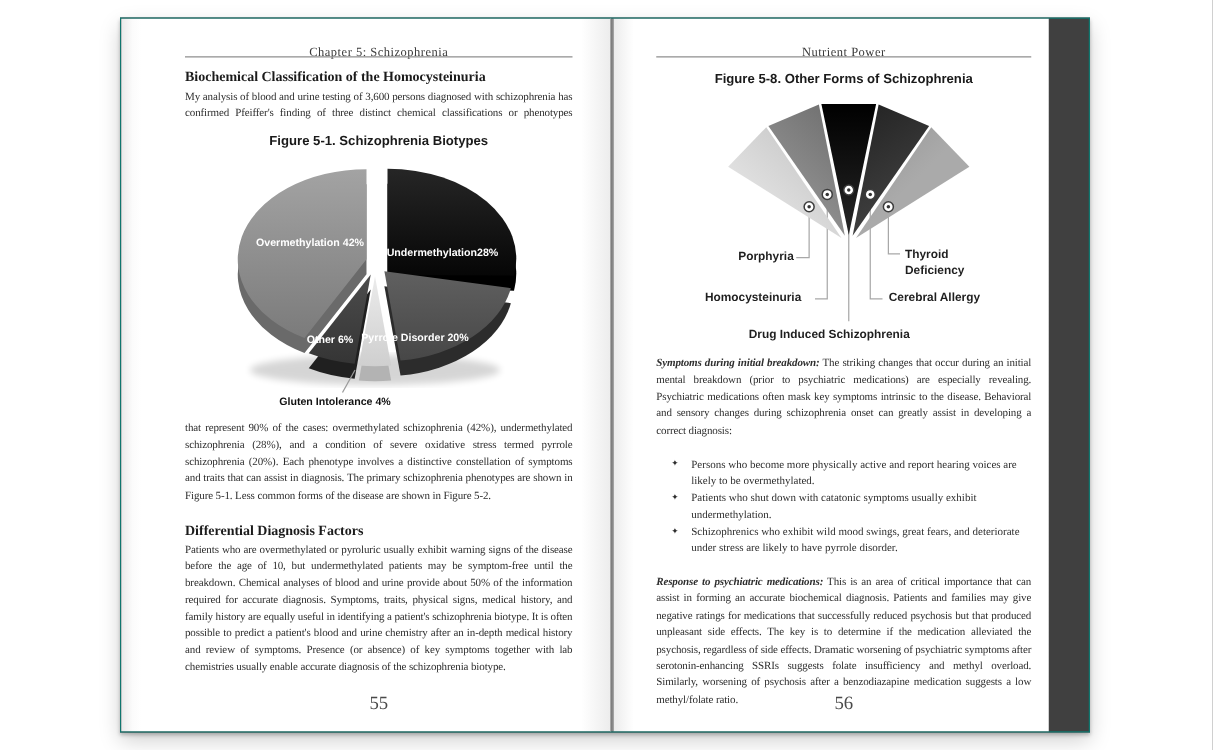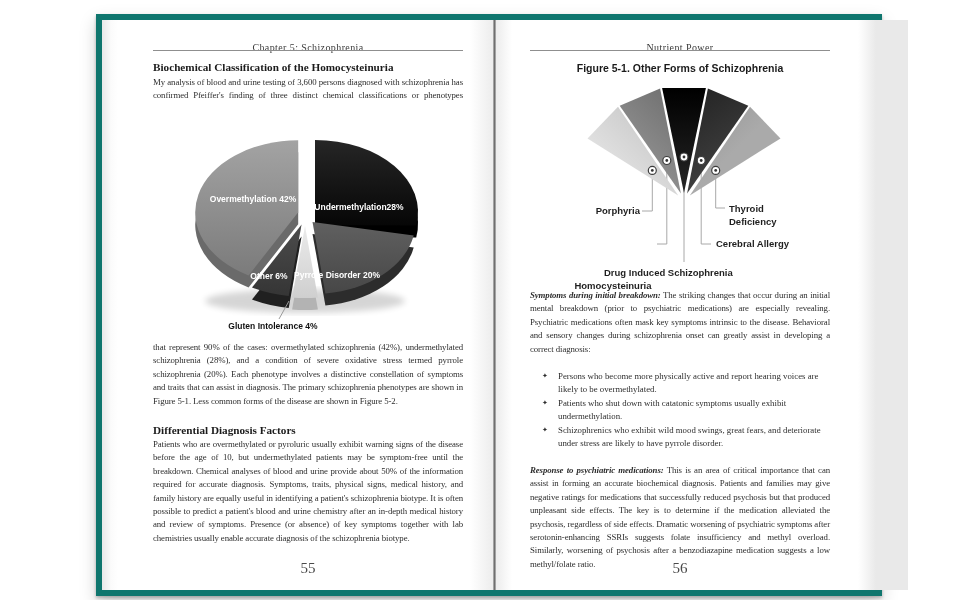--- a/index.html
+++ b/index.html
@@ -1,22 +1,22 @@
 <!DOCTYPE html>
 <html><head>
 <meta charset="utf-8">
 <style>
   html,body{margin:0;padding:0;background:#ffffff;width:970px;height:600px;overflow:hidden;
             font-family:"Liberation Serif", serif;}
   .book{position:absolute;left:96px;top:14px;width:774px;height:570px;background:#404040;
-        border:6px solid #0f766e;box-shadow:0 2px 3px rgba(0,0,0,.25),0 7px 16px rgba(0,0,0,.18);}
+        border:1px solid #0f766e;box-shadow:0 2px 3px rgba(0,0,0,.25),0 7px 16px rgba(0,0,0,.18);}
   .page{position:absolute;top:0;height:100%;}
   .page-left{left:0;width:392px;
       background:linear-gradient(to right,#e9e9e9 0px,#fbfbfb 9px,#ffffff 16px,#ffffff 368px,#ececec 392px);}
-  .page-right{left:394px;width:412px;
+  .page-right{left:394px;width:348px;
       background:linear-gradient(to right,#ececec 0px,#ffffff 16px,#ffffff 362px,#e9e9e9 380px);}
   .spine{position:absolute;left:391px;top:0;width:3px;height:100%;
       background:linear-gradient(to right,#bdbdbd,#6f6f6f,#bdbdbd);}
   .running-head{position:absolute;font-size:10px;color:#3a3a3a;letter-spacing:.4px;text-align:center;}
   .head-rule{position:absolute;border-top:1px solid #8f8f8f;height:0;}
   .h1{position:absolute;font-weight:bold;font-size:11.2px;color:#1b1b1b;}
   .body-text{position:absolute;font-size:8.8px;line-height:13.4px;color:#2e2e2e;
              text-align:justify;letter-spacing:-0.1px;}
   .fill-last{text-align-last:justify;}
   .fig-title{position:absolute;font-family:"Liberation Sans",sans-serif;font-weight:bold;
@@ -40,20 +40,21 @@
 
 <div class="book">
 
   <div class="page page-left">
     <div class="running-head" style="left:51px;top:22px;width:310px;">Chapter 5: Schizophrenia</div>
     <div class="head-rule" style="left:51px;top:30px;width:310px;"></div>
 
     <div class="h1" style="left:51px;top:41px;width:310px;">Biochemical Classification of the Homocysteinuria</div>
     <div class="body-text fill-last" style="left:51px;top:56px;width:310px;">My analysis of blood and urine testing of 3,600 persons diagnosed with schizophrenia has confirmed Pfeiffer's finding of three distinct chemical classifications or phenotypes</div>
 
+    <div class="fig-title" style="left:51px;top:92px;width:310px;">Figure 5-1. Schizophrenia Biotypes</div>
 
     <svg class="pie-svg" width="300" height="212" viewBox="0 0 300 212">
       <defs>
         <linearGradient id="gOver" x1="0" y1="0" x2="0" y2="1">
           <stop offset="0" stop-color="#a3a3a3"></stop>
             <stop offset="1" stop-color="#7b7b7b"></stop>
         </linearGradient>
         <linearGradient id="gUnder" x1="0" y1="0" x2="0" y2="1">
           <stop offset="0" stop-color="#262626"></stop>
             <stop offset="1" stop-color="#060606"></stop>
@@ -103,21 +104,21 @@
     <div class="h1" style="left:51px;top:404px;width:310px;">Differential Diagnosis Factors</div>
     <div class="body-text" style="left:51px;top:418px;width:310px;">Patients who are overmethylated or pyroluric usually exhibit warning signs of the disease before the age of 10, but undermethylated patients may be symptom-free until the breakdown. Chemical analyses of blood and urine provide about 50% of the information required for accurate diagnosis. Symptoms, traits, physical signs, medical history, and family history are equally useful in identifying a patient's schizophrenia biotype. It is often possible to predict a patient's blood and urine chemistry after an in-depth medical history and review of symptoms. Presence (or absence) of key symptoms together with lab chemistries usually enable accurate diagnosis of the schizophrenia biotype.</div>
 
     <div class="page-num" style="left:51px;top:540px;width:310px;">55</div>
   </div>
 
   <div class="page page-right">
     <div class="running-head" style="left:34px;top:22px;width:300px;">Nutrient Power</div>
     <div class="head-rule" style="left:34px;top:30px;width:300px;"></div>
 
-    <div class="fig-title" style="left:34px;top:42px;width:300px;">Figure 5-1. Other Forms of Schizophrenia</div>
+    <div class="fig-title" style="left:34px;top:42px;width:300px;">Figure 5-8. Other Forms of Schizophrenia</div>
 
     <svg class="fan-svg" width="320" height="200" viewBox="0 0 320 200">
       <defs>
         <linearGradient id="fw1" x1="0" y1="1" x2="1" y2="0">
           <stop offset="0" stop-color="#efefef"></stop>
             <stop offset="1" stop-color="#bfbfbf"></stop>
         </linearGradient>
         <linearGradient id="fw2" x1="0" y1="1" x2="0.6" y2="0">
           <stop offset="0" stop-color="#a0a0a0"></stop>
             <stop offset="1" stop-color="#747474"></stop>
@@ -163,21 +164,21 @@
         <circle cx="160" cy="71" r="4" fill="#ffffff" stroke="#3c3c3c" stroke-width="1.2"></circle>
         <circle cx="160" cy="71" r="1.4" fill="#333333"></circle>
         <circle cx="177.2" cy="74.5" r="4" fill="#ffffff" stroke="#3c3c3c" stroke-width="1.2"></circle>
         <circle cx="177.2" cy="74.5" r="1.4" fill="#333333"></circle>
         <circle cx="191.7" cy="84.4" r="4" fill="#ffffff" stroke="#3c3c3c" stroke-width="1.2"></circle>
         <circle cx="191.7" cy="84.4" r="1.4" fill="#333333"></circle>
       </g>
     </svg>
 
     <div class="fan-label" style="left:90px;top:185px;width:54px;text-align:right;">Porphyria</div>
-    <div class="fan-label" style="left:72px;top:218px;width:90px;text-align:center;margin-top:42px;">Homocysteinuria</div>
+    <div class="fan-label" style="left:60px;top:218px;width:90px;text-align:right;">Homocysteinuria</div>
     <div class="fan-label" style="left:108px;top:247px;width:160px;text-align:left;">Drug Induced Schizophrenia</div>
     <div class="fan-label" style="left:220px;top:218px;width:110px;text-align:left;">Cerebral Allergy</div>
     <div class="fan-label" style="left:233px;top:183px;width:58px;text-align:left;">Thyroid Deficiency</div>
 
     <div class="body-text" style="left:34px;top:269px;width:300px;">
       <span class="lead-in">Symptoms during initial breakdown:</span><span> The striking changes that occur during an initial mental breakdown (prior to psychiatric medications) are especially revealing. Psychiatric medications often mask key symptoms intrinsic to the disease. Behavioral and sensory changes during schizophrenia onset can greatly assist in developing a correct diagnosis:</span>
     </div>
 
     <div class="bullets" style="left:44px;top:350px;width:286px;">
       <div class="bullet-row">

